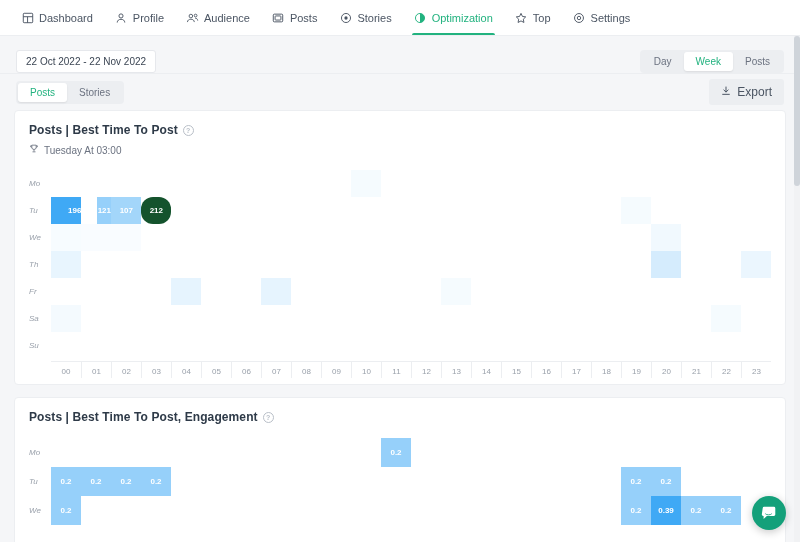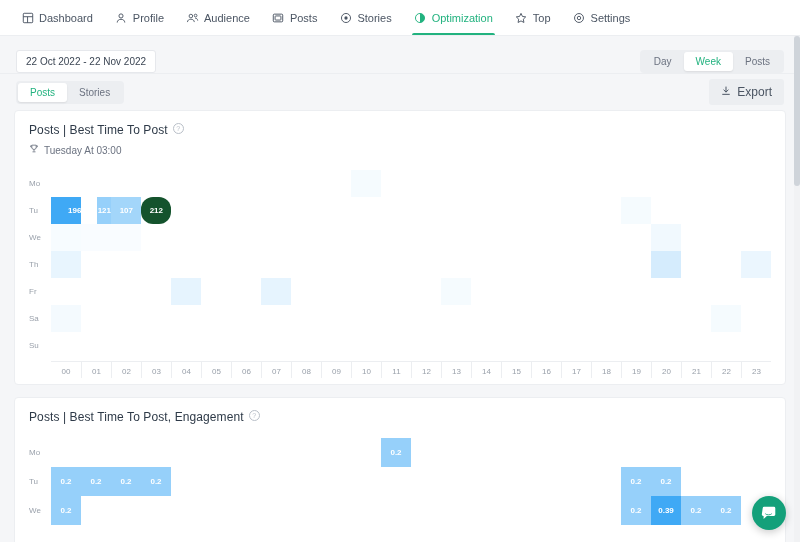--- a/index.html
+++ b/index.html
@@ -69,37 +69,37 @@
     padding: 6px 12px; cursor: pointer;
   }
 
   
   .card {
     margin: 0 14px 12px 14px; background: #ffffff;
     border: 1px solid #eceef1; border-radius: 4px;
     padding: 12px 14px 6px 14px;
   }
   .card-title {
-    display: flex; align-items: flex-start; gap: 5px;
-    font-size: 12px; font-weight: normal; color: #2e3a48; letter-spacing: .1px;
+    display: flex; align-items: center; gap: 5px;
+    font-size: 12px; font-weight: bold; color: #2e3a48; letter-spacing: .1px;
   }
   .help-icon {
     width: 11px; height: 11px; border-radius: 50%;
     border: 1px solid #b9bfc8; color: #b9bfc8;
     font-size: 7px; line-height: 9px; text-align: center; cursor: pointer;
   }
   .card-sub {
     display: flex; align-items: center; gap: 5px;
     font-size: 10px; color: #6b7280; margin-top: 7px;
   }
 
   
   .heat-wrap { margin-top: 14px; position: relative; }
   .heat-grid { display: grid; grid-template-columns: 22px 1fr; }
-  .ylabels { display: grid; }
+  .ylabels { display: grid; font-style: italic; }
   .ylab {
     font-size: 8px; color: #9aa1ab; display: flex; align-items: center;
   }
   .cells { display: grid; grid-template-columns: repeat(24, 1fr); position: relative; }
   .cell {
     display: flex; align-items: center; justify-content: center;
     font-size: 8px; color: #ffffff; font-weight: bold;
   }
   .xaxis {
     display: grid; grid-template-columns: repeat(24, 1fr);

